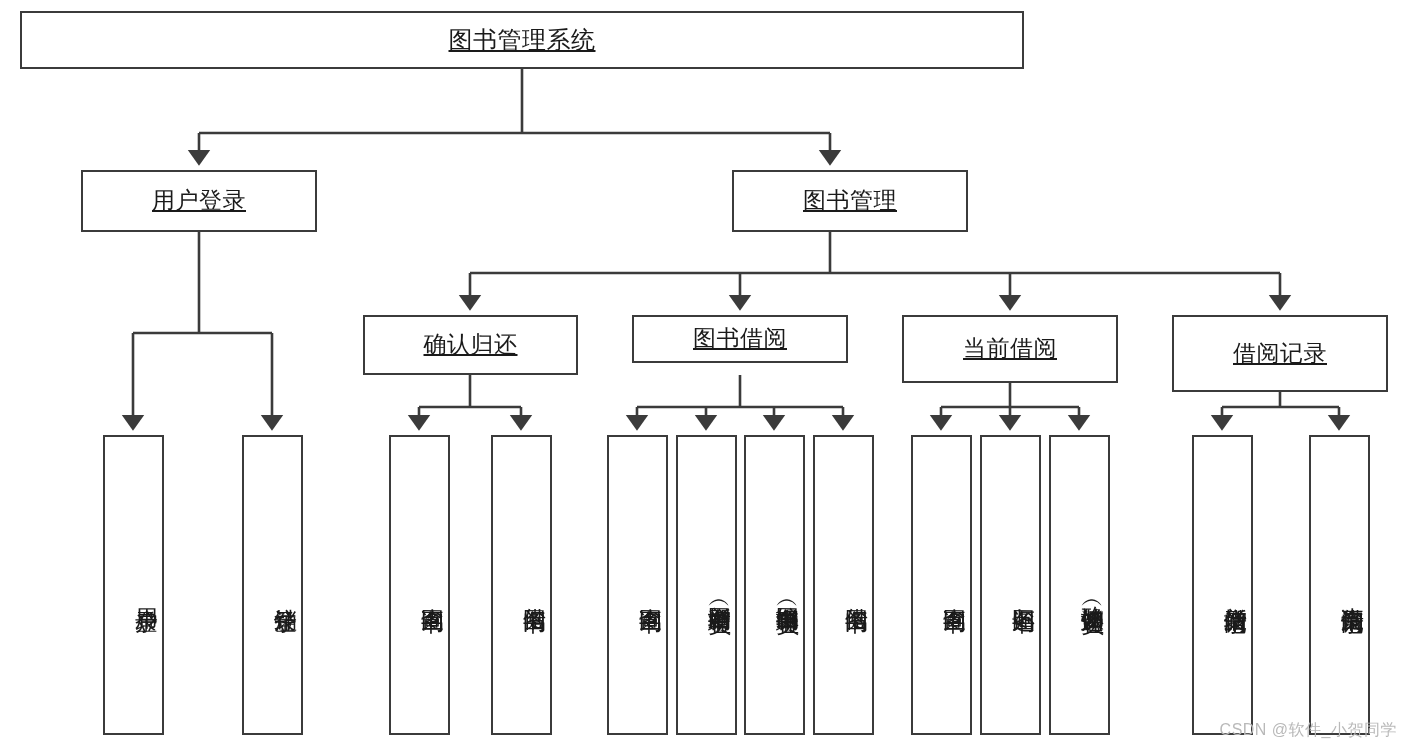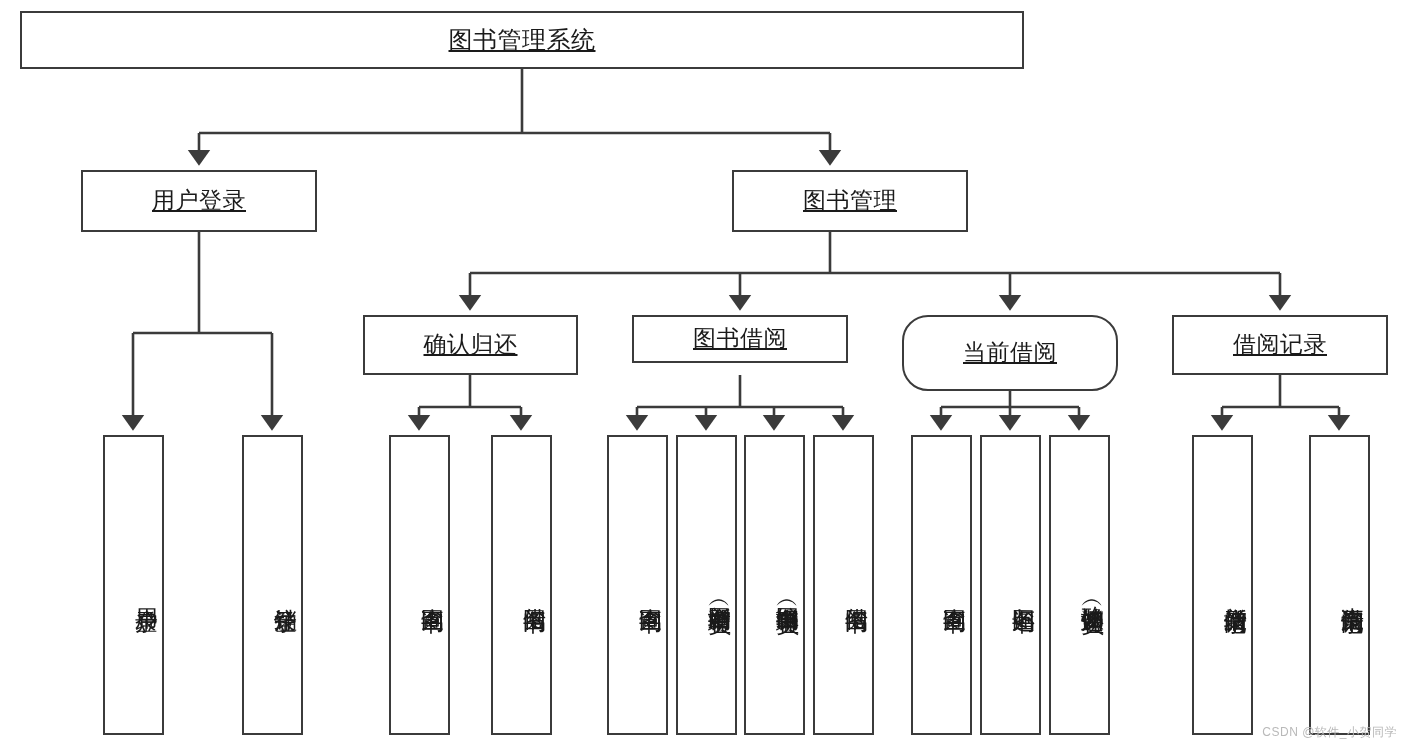--- a/index.html
+++ b/index.html
@@ -50,21 +50,21 @@
     letter-spacing: 1px;
     align-items: flex-start;
     justify-content: center;
     padding-top: 14px;
     white-space: nowrap;
   }
   .watermark {
     position: absolute;
     right: 8px;
     bottom: 6px;
-    font-size: 12px;
+    font-size: 16px;
     color: #b9b9b9;
     white-space: nowrap;
     letter-spacing: 0.5px;
   }
 </style>
 </head>
 <body>
 
 <div id="canvas">
 
@@ -128,24 +128,24 @@
   <div class="node node-h" style="left:732px; top:170px; width:236px; height:62px;">
     <span>图书管理</span>
   </div>
 
   <div class="node node-h" style="left:363px; top:315px; width:215px; height:60px;">
     <span>确认归还</span>
   </div>
   <div class="node node-h" style="left:632px; top:315px; width:216px; height:48px;">
     <span>图书借阅</span>
   </div>
-  <div class="node node-h" style="left:902px; top:315px; width:216px; height:76px;border-radius:26px;">
+  <div class="node node-h" style="left:902px; top:315px; width:216px; height:68px;">
     <span>当前借阅</span>
   </div>
-  <div class="node node-h" style="left:1172px; top:315px; width:216px; height:60px;">
+  <div class="node node-h" style="left:1172px; top:315px; width:216px; height:77px;">
     <span>借阅记录</span>
   </div>
 
   <div class="node node-v" style="left:103px; top:435px; width:61px; height:300px;">
     <span>用户登录</span>
   </div>
   <div class="node node-v" style="left:242px; top:435px; width:61px; height:300px;">
     <span>注销登录</span>
   </div>
 

